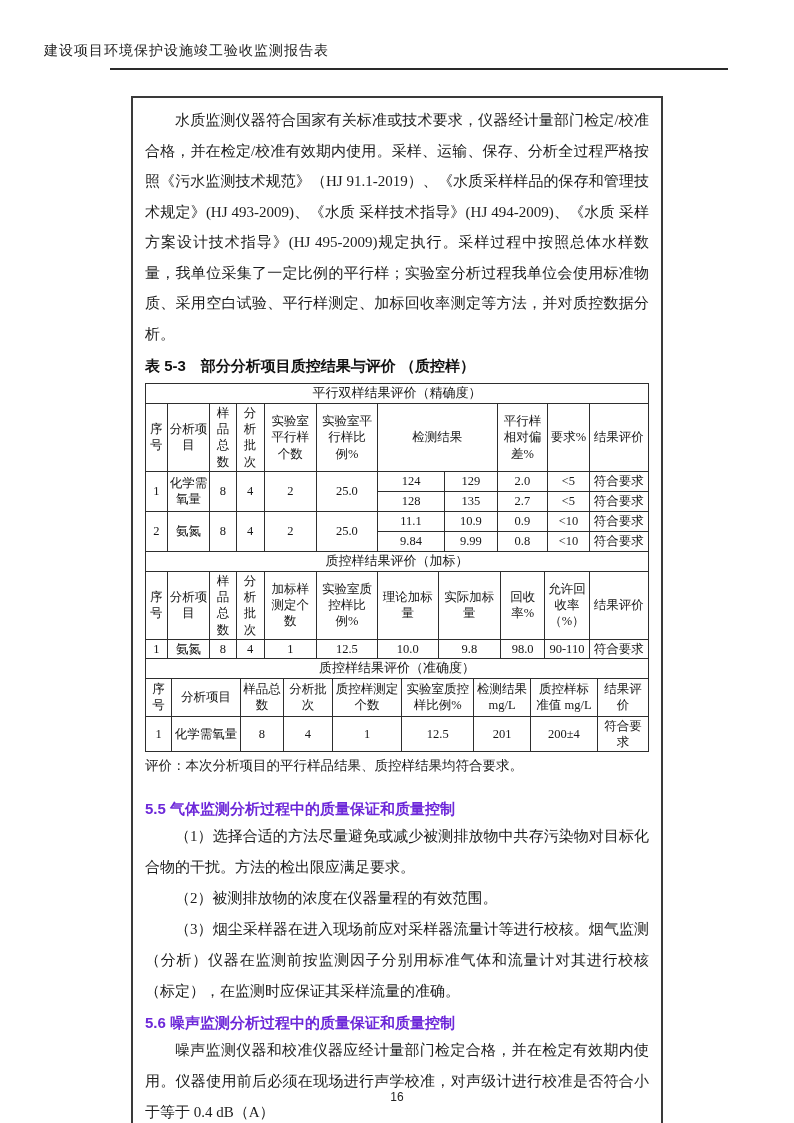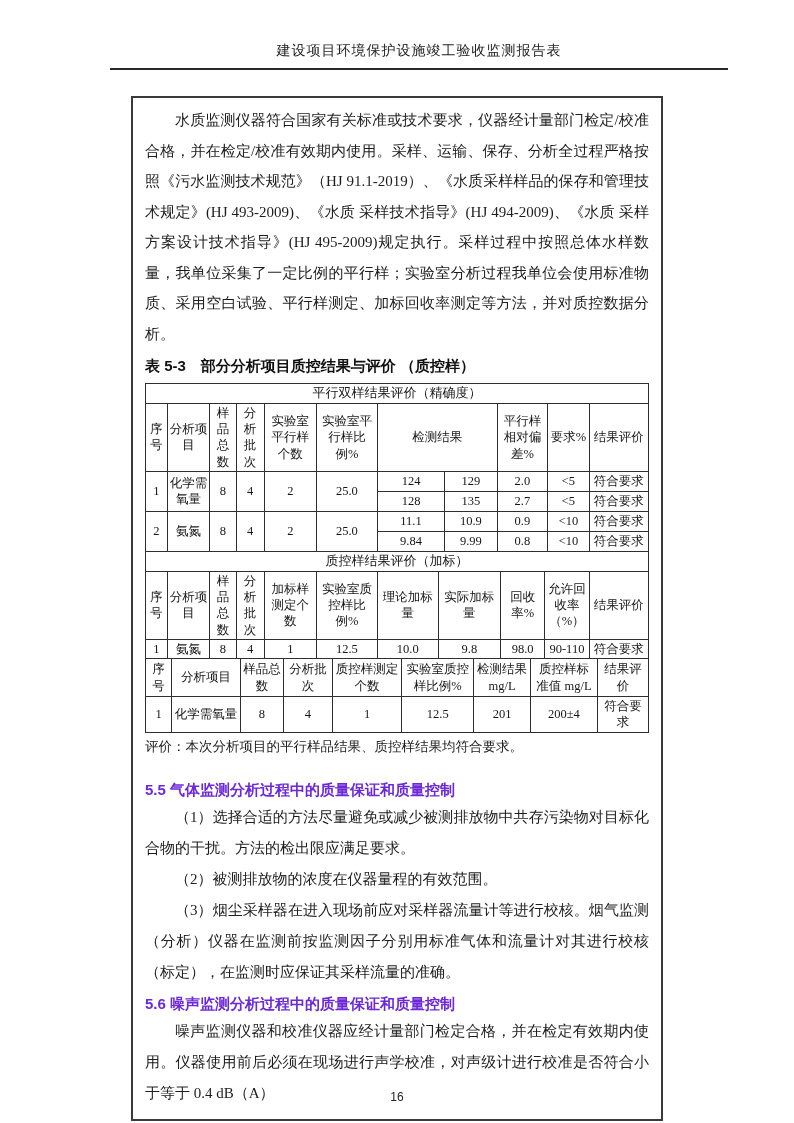--- a/index.html
+++ b/index.html
@@ -3,21 +3,21 @@
 <meta charset="utf-8">
 <style>
   * { margin: 0; padding: 0; box-sizing: border-box; }
   html, body { background: #fff; }
   body {
     width: 794px; height: 1123px;
     position: relative;
     font-family: "Liberation Serif", "DejaVu Serif", serif;
     color: #1a1a1a;
   }
-  .page-header { padding-top: 42px; text-align: center; padding-left: 44px; }
+  .page-header { padding-top: 42px; text-align: left; padding-left: 44px; }
   .header-title { font-size: 14px; letter-spacing: 1px; color: #222; }
   .header-rule { width: 618px; margin: 8px auto 0 auto; border-bottom: 2px solid #2a2a2a; }
 
   .content-box {
     width: 532px; min-height: 918px;
     margin: 26px auto 0 auto;
     border: 2px solid #3a3a3a;
     padding: 7px 12px 10px 12px;
   }
 
@@ -206,20 +206,23 @@
         <col style="width:13.7%">
         <col style="width:8.5%">
         <col style="width:9.8%">
       <col style="width:13.7%">
         <col style="width:14.4%">
         <col style="width:11.2%">
         <col style="width:13.4%">
       <col style="width:10.1%">
     </colgroup>
     <tbody>
+        <tr class="band">
+      <td colspan="9">质控样结果评价（准确度）</td>
+    </tr>
     <tr class="hdr">
       <th>序号</th>
       <th>分析项目</th>
       <th>样品总数</th>
       <th>分析批次</th>
       <th>质控样测定个数</th>
       <th>实验室质控样比例%</th>
       <th>检测结果 mg/L</th>
       <th>质控样标准值 mg/L</th>
       <th>结果评价</th>

